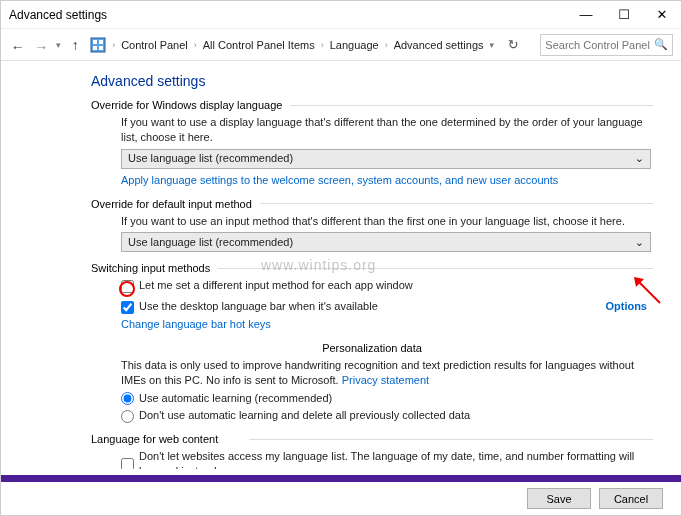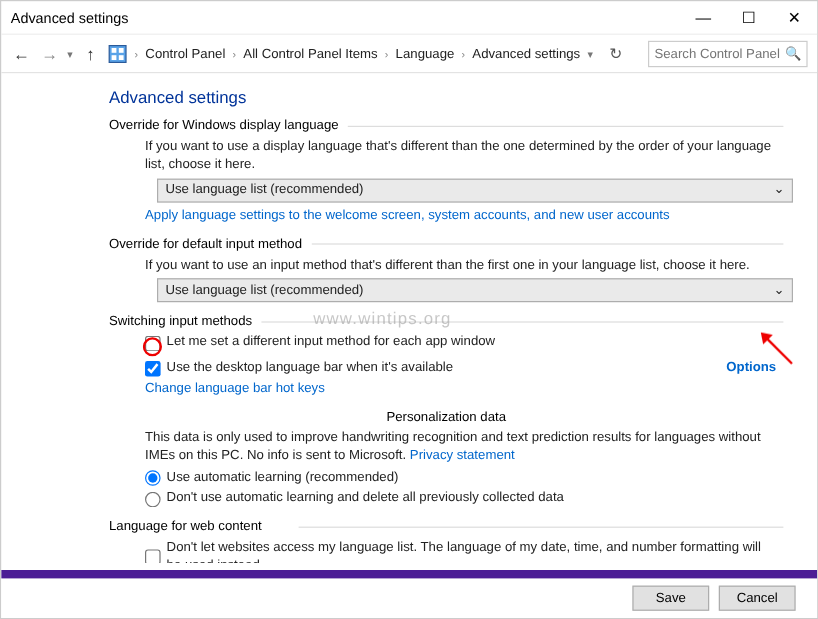--- a/index.html
+++ b/index.html
@@ -17,21 +17,21 @@
 .bc-sep { color: #888; font-size: 9px; }
 .bc-item { white-space: nowrap; }
 .searchbox-wrap { display: flex; align-items: center; border: 1px solid #ccc; height: 22px; width: 150px; padding: 0 4px; margin-left: 8px; color: #888; }
 .searchbox-wrap input { border: none; outline: none; font-size: 11px; width: 100%; background: transparent; color: #888; }
 .refresh { width: 30px; display:flex; align-items: center; justify-content:center; color:#555; font-size:13px; margin-left:auto;}
 .content { padding: 12px 28px 0 90px; height: 408px; overflow-y: auto; }
 .page-title { color: #003399; font-size: 14px; font-weight: 400; margin-bottom: 10px; }
 .section-head { font-size: 11px; color: #000; margin: 6px 0 4px 0; display: flex; align-items: center; }
 .section-head .rule { flex: 1; height: 1px; background: #ddd; margin-left: 8px; }
 .section-body { padding-left: 30px; font-size: 11px; color: #222; line-height: 1.35; }
-.dropdown { width: 100%; max-width: 530px; height: 20px; border: 1px solid #adadad; background: #eaeaea; display: flex; align-items: center; padding: 0 6px; margin: 4px 10px; font-size: 11px; justify-content: space-between; }
+.dropdown { width: 100%; max-width: 530px; height: 20px; border: 1px solid #adadad; background: #eaeaea; display: flex; align-items: center; padding: 0 6px; margin: 4px 0; font-size: 11px; justify-content: space-between; }
 .link { color: #0066cc; cursor: pointer; }
 .check-row { display: flex; align-items: center; gap: 5px; margin: 3px 0; }
 .check-row input[type=checkbox], .check-row input[type=radio] { margin-top: 1px; }
 .options-link { margin-left: auto; padding-right: 4px; font-weight: bold; }
 .row-flex { display: flex; align-items: center; max-width: 530px; }
 .footer { position: absolute; bottom: 0; left: 0; right: 0; height: 40px; border-top: 7px solid #4c1d95; display: flex; align-items: center; justify-content: flex-end; gap: 8px; padding-right: 18px; background: #fff; }
 .btn { height: 21px; min-width: 64px; border: 1px solid #adadad; background: #e1e1e1; font-size: 11px; padding: 0 12px; }
 .watermark { position: absolute; top: 256px; left: 260px; color: #999; font-size: 14px; letter-spacing: 1px; pointer-events: none; opacity: 0.55; }
 .red-circle { position: absolute; width: 16px; height: 16px; border: 2px solid #e00; border-radius: 50%; pointer-events: none; }
 .red-arrow { position: absolute; color:#e00; pointer-events:none; }

